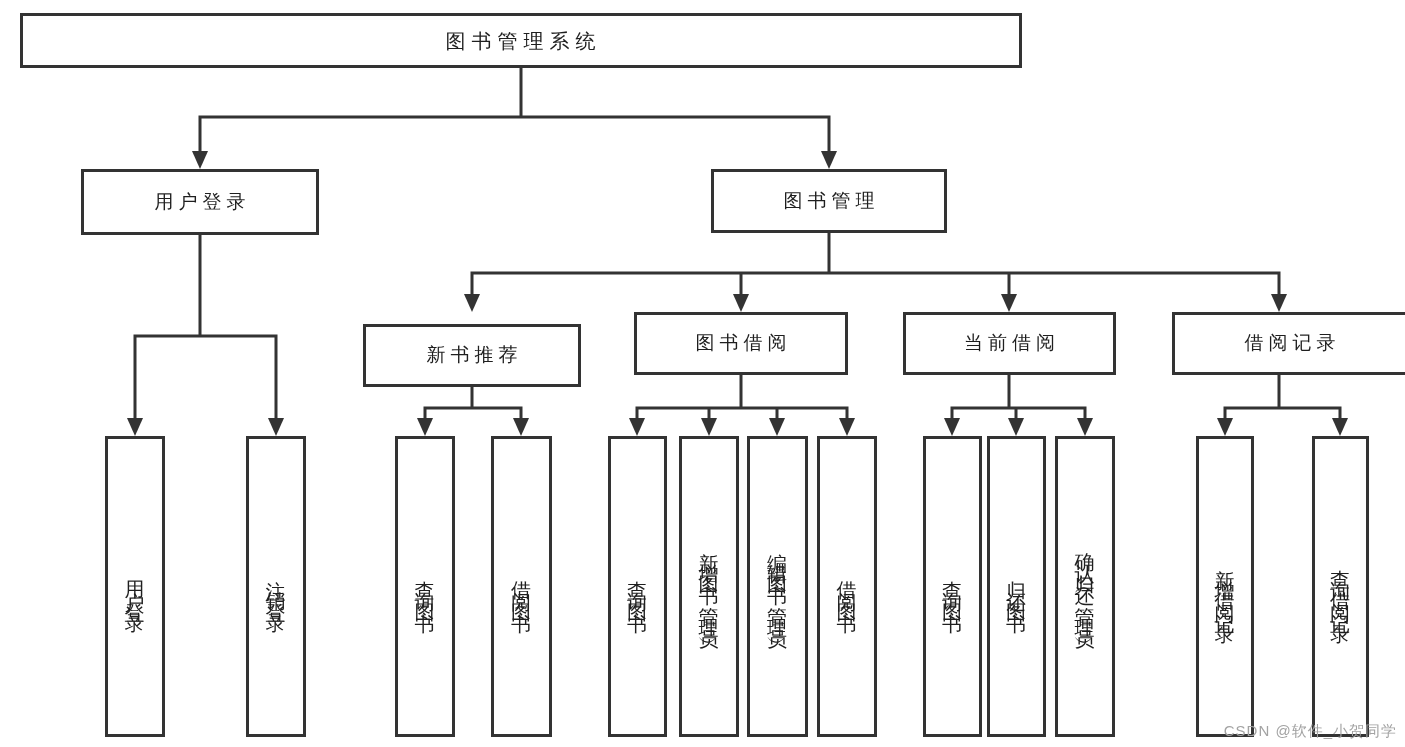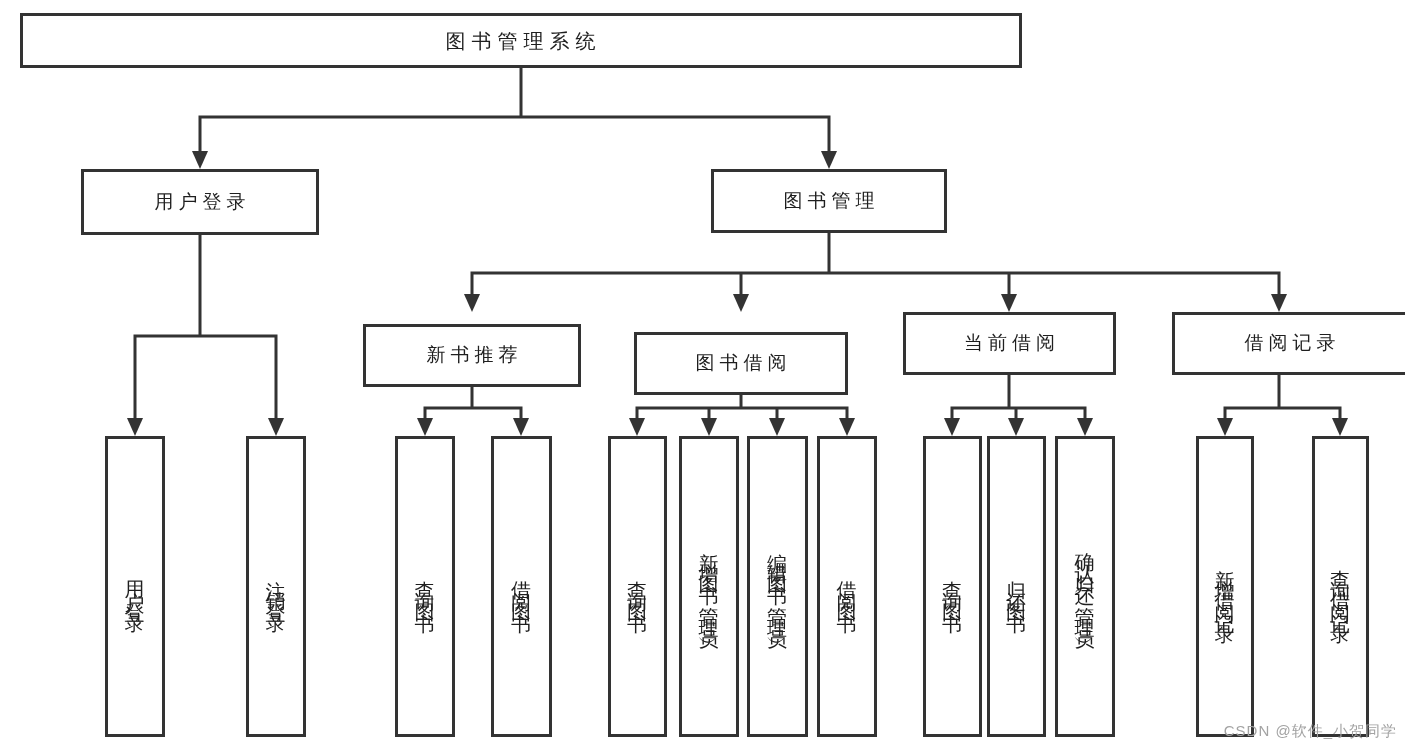--- a/index.html
+++ b/index.html
@@ -118,21 +118,21 @@
   <div class="box" style="left:81px; top:169px; width:238px; height:66px;">
     <span class="h-text">用户登录</span>
   </div>
   <div class="box" style="left:711px; top:169px; width:236px; height:64px;">
     <span class="h-text">图书管理</span>
   </div>
 
   <div class="box" style="left:363px; top:324px; width:218px; height:63px;">
     <span class="h-text">新书推荐</span>
   </div>
-  <div class="box" style="left:634px; top:312px; width:214px; height:63px;margin-top:20px;">
+  <div class="box" style="left:634px; top:312px; width:214px; height:63px;">
     <span class="h-text">图书借阅</span>
   </div>
   <div class="box" style="left:903px; top:312px; width:213px; height:63px;">
     <span class="h-text">当前借阅</span>
   </div>
   <div class="box" style="left:1172px; top:312px; width:236px; height:63px;">
     <span class="h-text">借阅记录</span>
   </div>
 
   <div class="box" style="left:105px; top:436px; width:60px; height:301px;">

